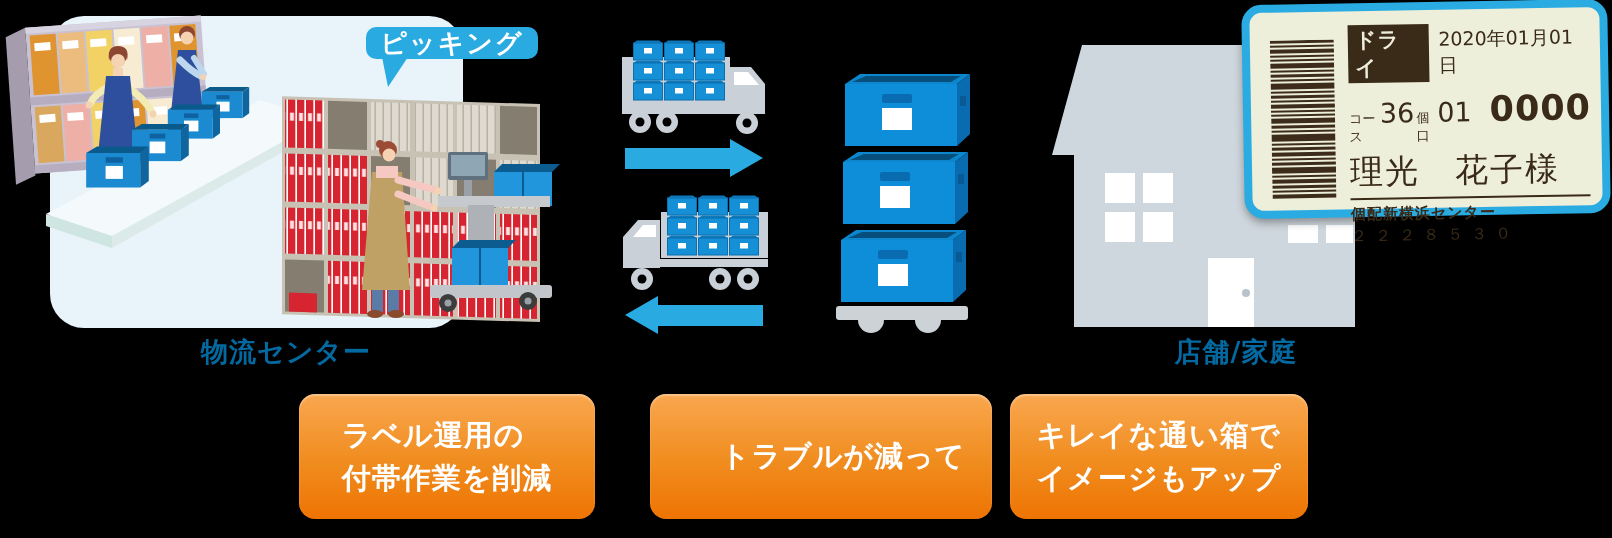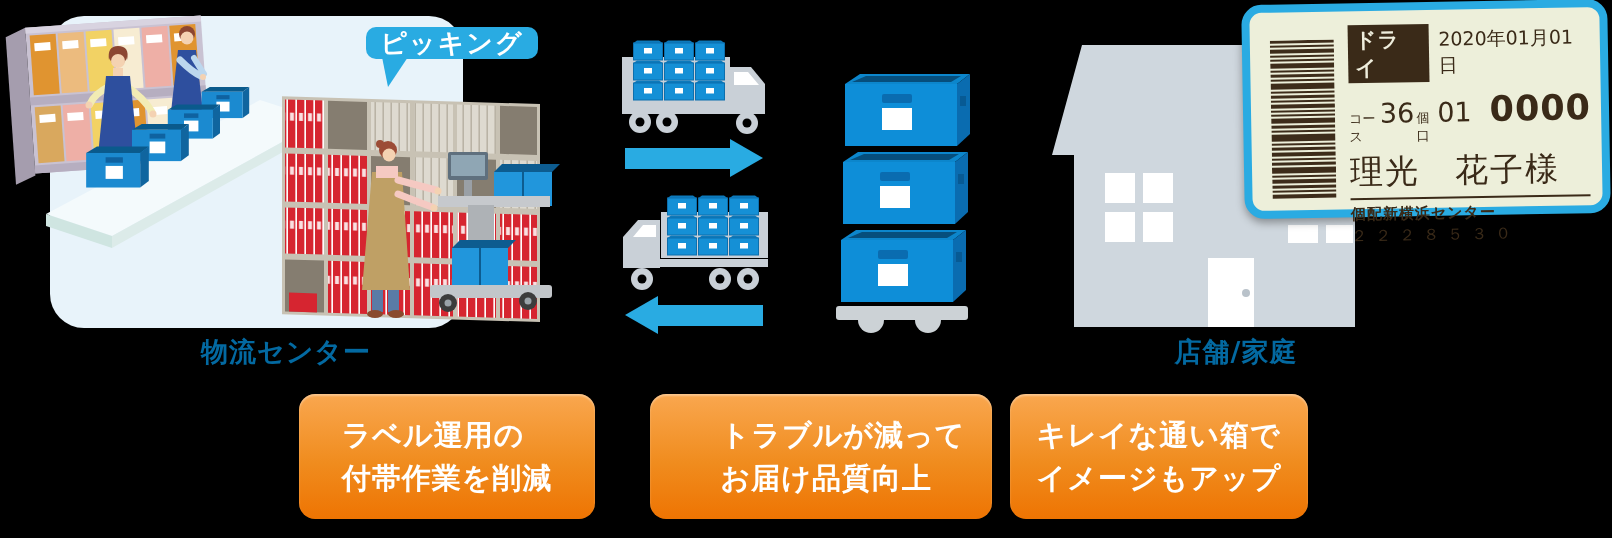--- a/index.html
+++ b/index.html
@@ -386,21 +386,20 @@
 
   <div class="benefit" style="left:299px;width:296px;">
     <div class="benefit-text">
       <span>ラベル運用の</span><br>
       <span>付帯作業を削減</span>
     </div>
   </div>
   <div class="benefit" style="left:650px;width:298px;padding-left:44px;">
     <div class="benefit-text">
       <span>トラブルが減って</span><br>
-      <span>お届け品質向上</span>
     </div>
   </div>
   <div class="benefit" style="left:1010px;width:298px;">
     <div class="benefit-text">
       <span>キレイな通い箱で</span><br>
       <span>イメージもアップ</span>
     </div>
   </div>
 
 </div>

